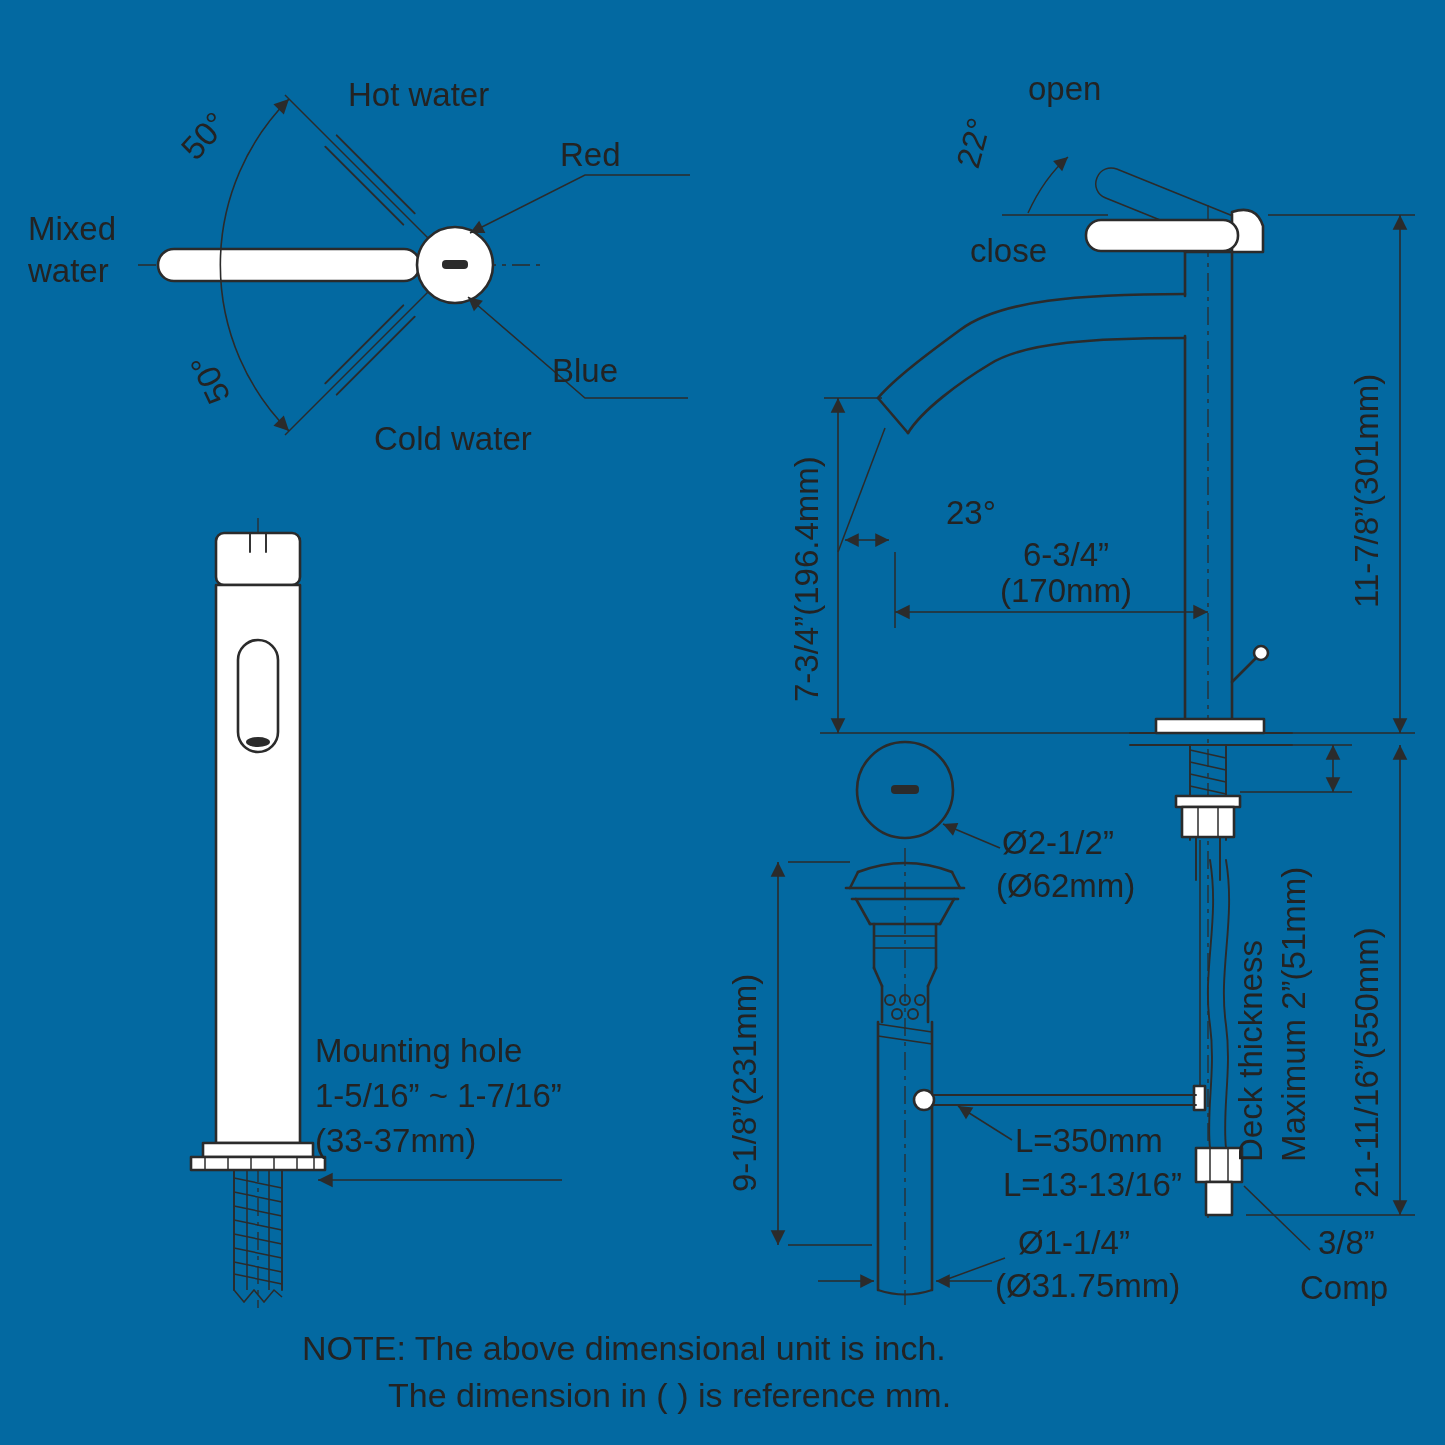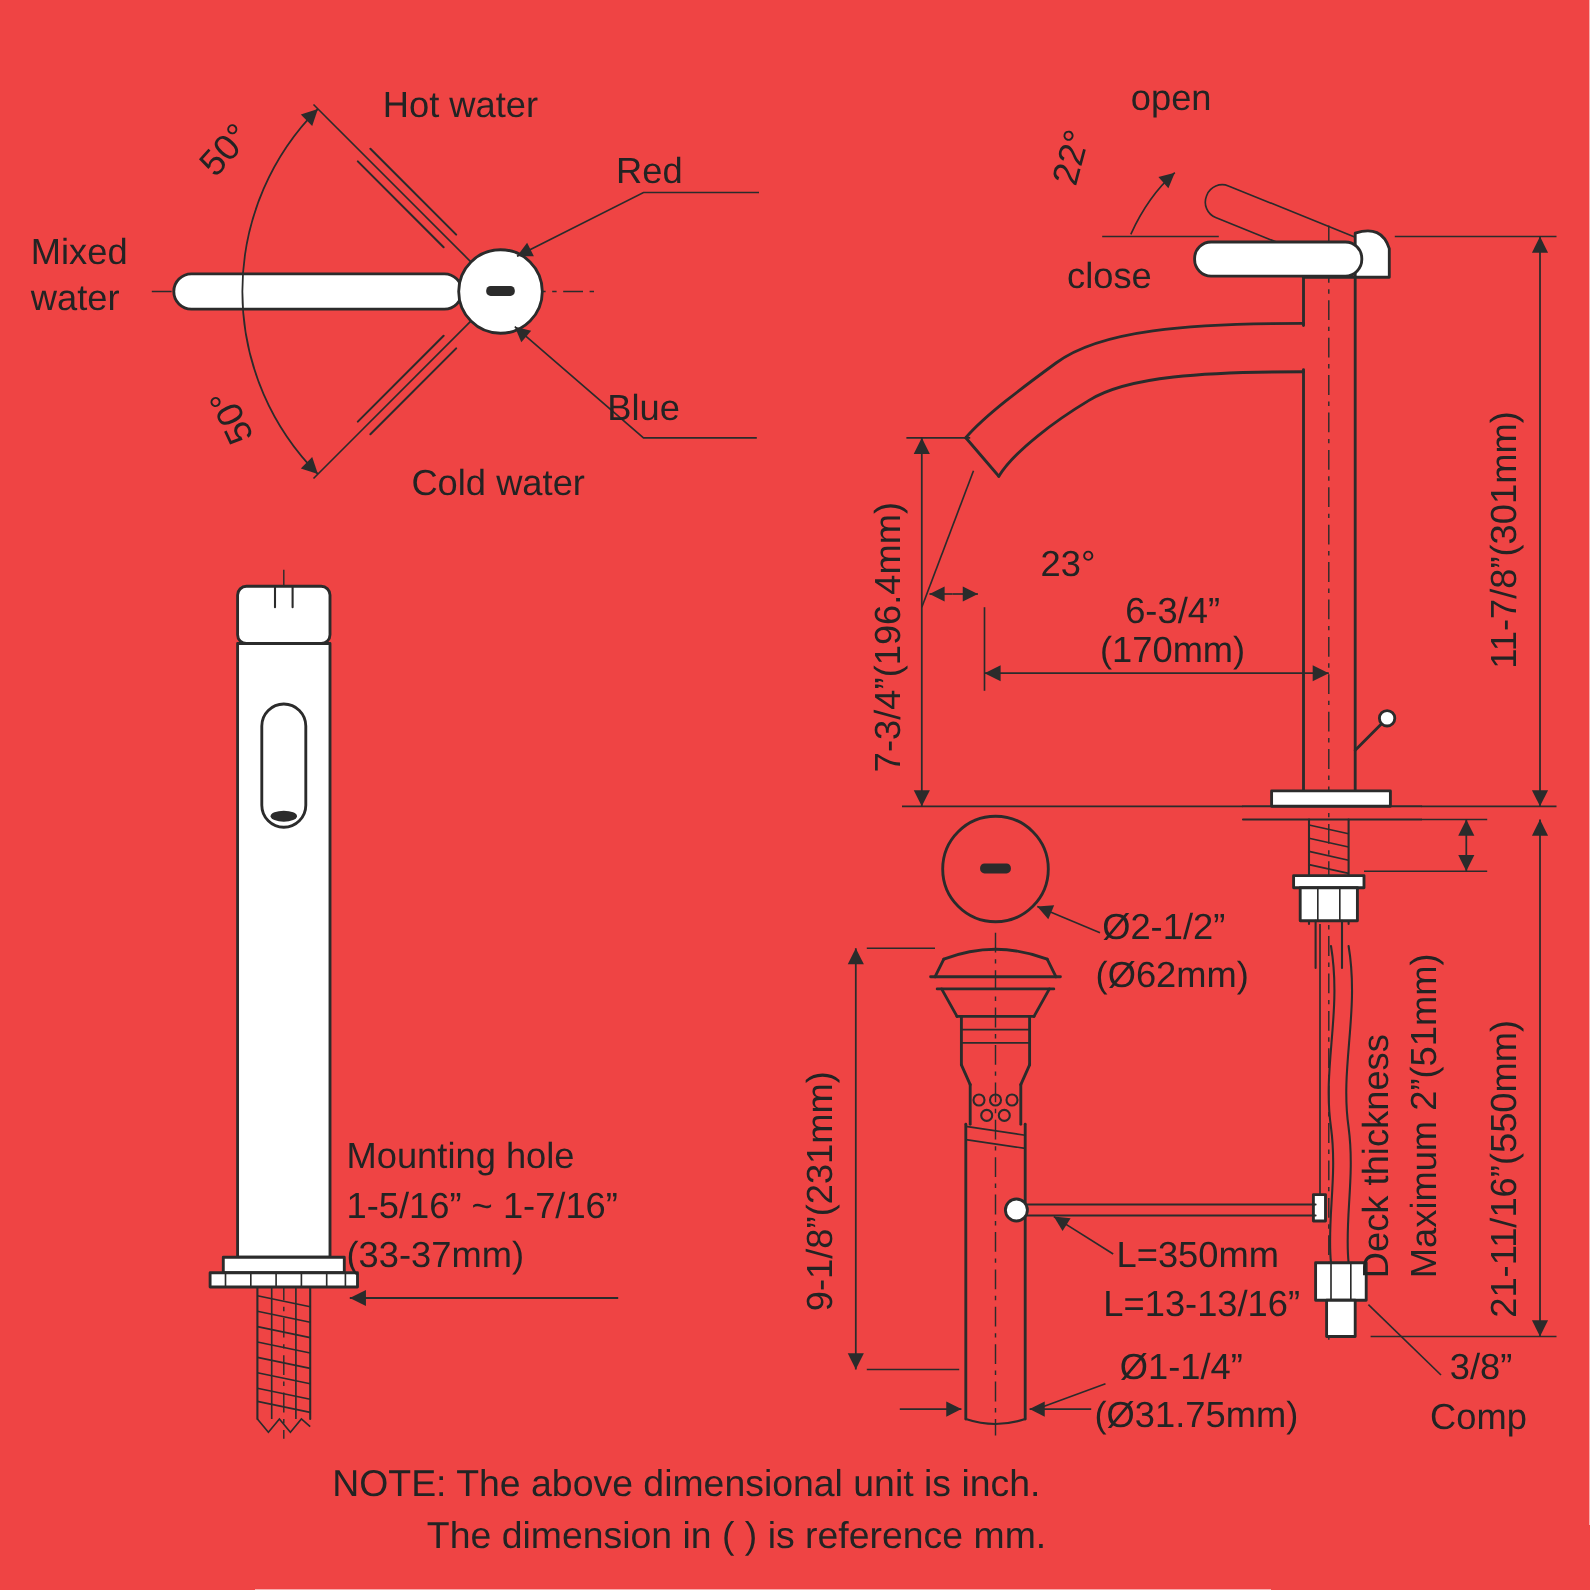--- a/index.html
+++ b/index.html
@@ -1,16 +1,16 @@
 <!DOCTYPE html>
 <html><head>
 <meta charset="utf-8">
 <style>
   html,body{margin:0;padding:0;background:#fff;}
-  .page{position:relative;width:1445px;height:1445px;background:#ef4444;overflow:hidden;}
+  .page{position:relative;width:1445px;height:1445px;background:#0369a1;overflow:hidden;}
   svg{display:block;}
   text{font-family:"Liberation Sans", sans-serif;font-size:33px;fill:#232323;}
   .t34{font-size:34px;}
   .mid{text-anchor:middle;}
   .o25{fill:none;stroke:#2b2b2b;stroke-width:2.6;stroke-linecap:round;stroke-linejoin:round;}
   .o18{fill:none;stroke:#2b2b2b;stroke-width:1.9;stroke-linecap:round;}
   .ow{fill:#ffffff;stroke:#2b2b2b;stroke-width:2.6;stroke-linejoin:round;}
   .thin{fill:none;stroke:#2b2b2b;stroke-width:1.5;}
   .dim{fill:none;stroke:#2b2b2b;stroke-width:1.6;}
   .cl{fill:none;stroke:#2b2b2b;stroke-width:1.3;stroke-dasharray:18 6 4 6;}

